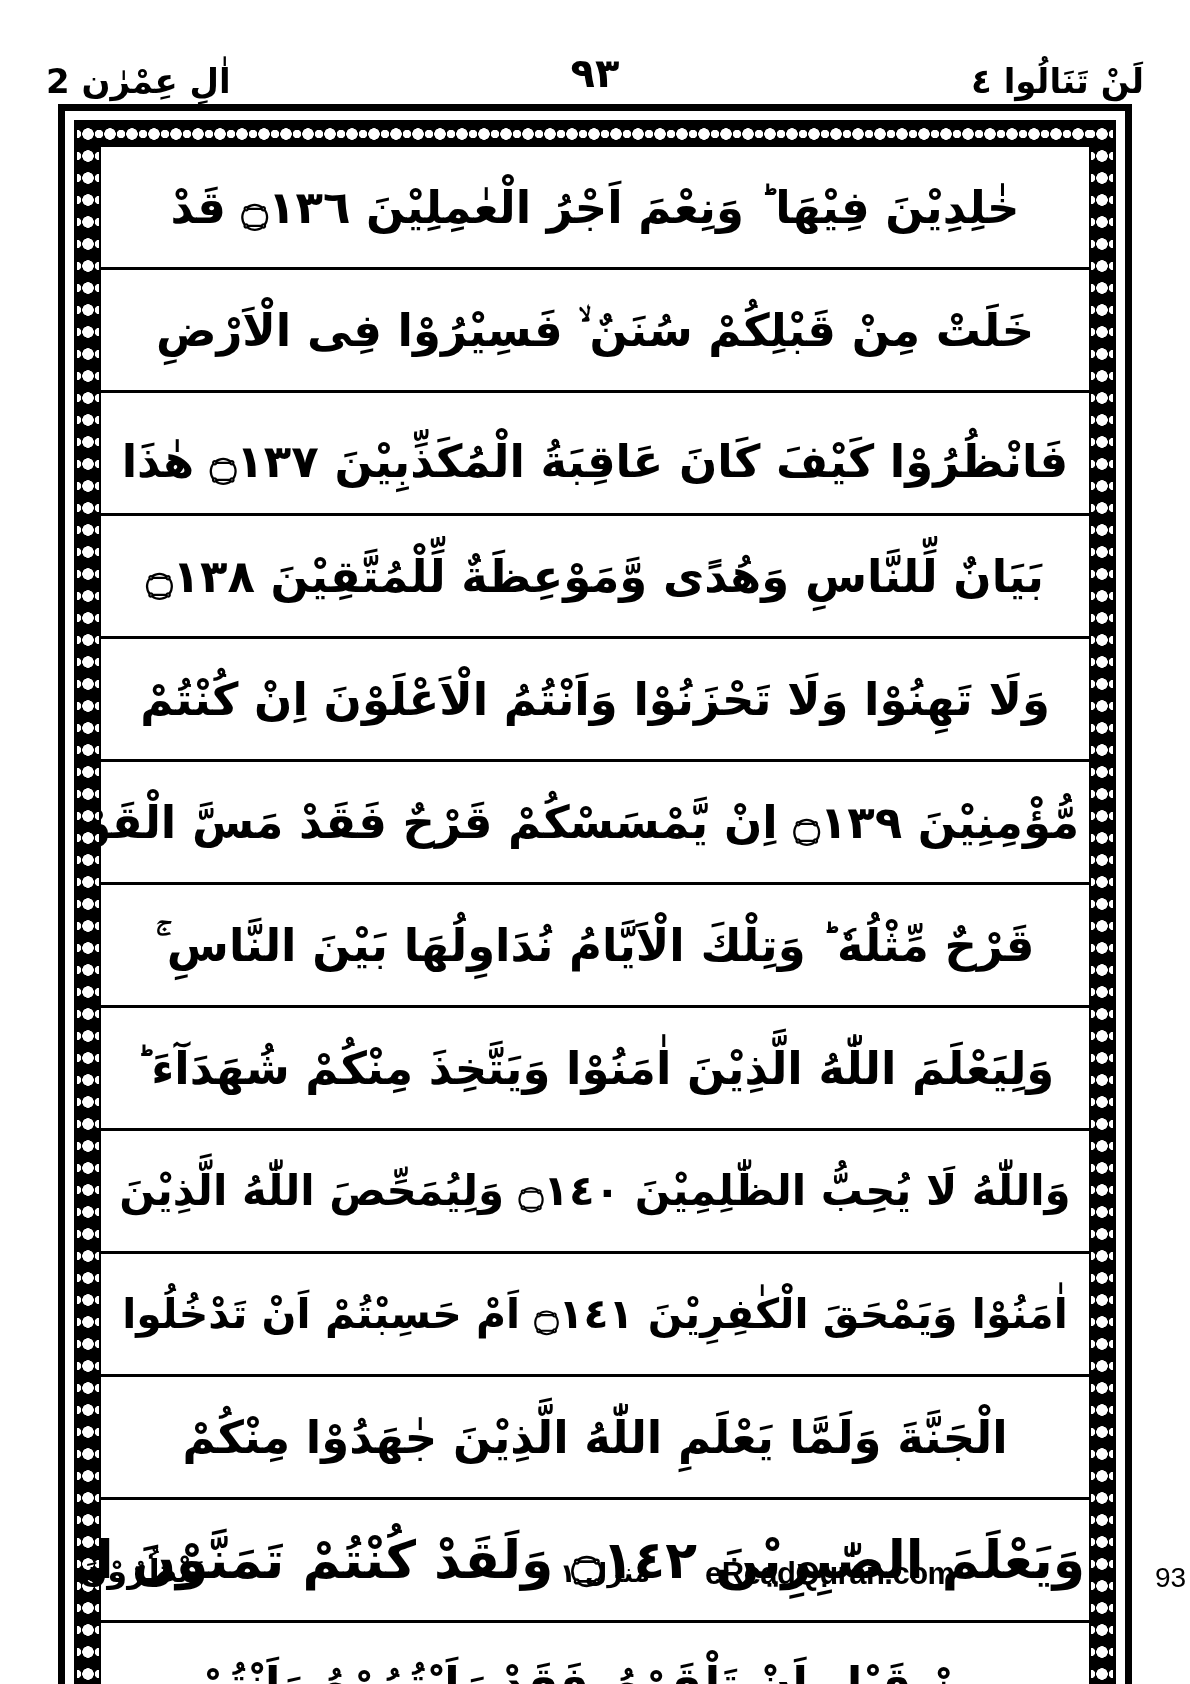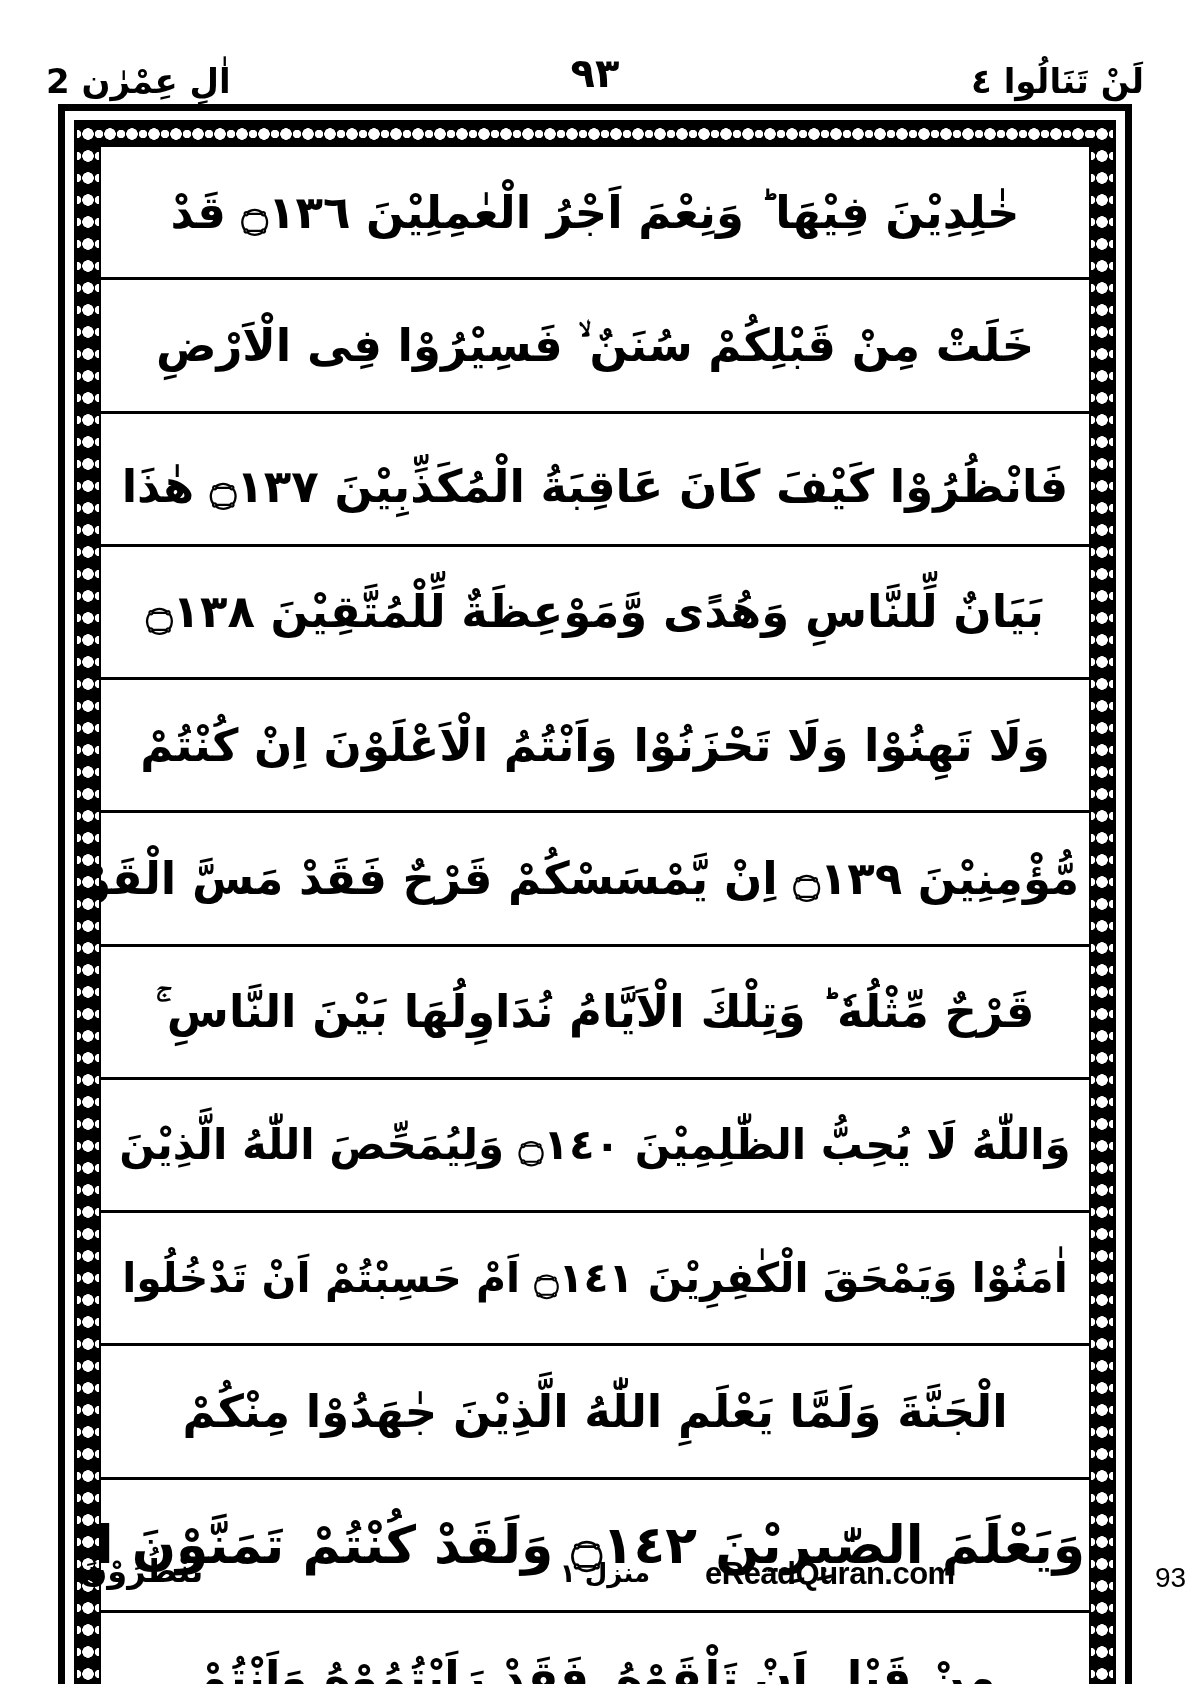--- a/index.html
+++ b/index.html
@@ -221,20 +221,23 @@
         <div class="ayah-line">
           <div class="ayah-text" style="font-size: 45px;">وَلَا تَهِنُوْا وَلَا تَحْزَنُوْا وَاَنْتُمُ الْاَعْلَوْنَ اِنْ كُنْتُمْ</div>
         </div>
         <div class="ayah-line">
           <div class="ayah-text" style="font-size: 45px;">مُّؤْمِنِيْنَ ۝١٣٩ اِنْ يَّمْسَسْكُمْ قَرْحٌ فَقَدْ مَسَّ الْقَوْمَ</div>
         </div>
         <div class="ayah-line">
           <div class="ayah-text" style="font-size: 45px;">قَرْحٌ مِّثْلُهٗ ؕ وَتِلْكَ الْاَيَّامُ نُدَاوِلُهَا بَيْنَ النَّاسِ ۚ</div>
         </div>
         <div class="ayah-line">
+          <div class="ayah-text" style="font-size: 45px;">وَلِيَعْلَمَ اللّٰهُ الَّذِيْنَ اٰمَنُوْا وَيَتَّخِذَ مِنْكُمْ شُهَدَآءَ ؕ</div>
+        </div>
+        <div class="ayah-line">
           <div class="ayah-text" style="font-size: 42px;">وَاللّٰهُ لَا يُحِبُّ الظّٰلِمِيْنَ ۝١٤٠ وَلِيُمَحِّصَ اللّٰهُ الَّذِيْنَ</div>
         </div>
         <div class="ayah-line">
           <div class="ayah-text" style="font-size: 41px;">اٰمَنُوْا وَيَمْحَقَ الْكٰفِرِيْنَ ۝١٤١ اَمْ حَسِبْتُمْ اَنْ تَدْخُلُوا</div>
         </div>
         <div class="ayah-line">
           <div class="ayah-text" style="font-size: 45px;">الْجَنَّةَ وَلَمَّا يَعْلَمِ اللّٰهُ الَّذِيْنَ جٰهَدُوْا مِنْكُمْ</div>
         </div>
         <div class="ayah-line">
           <div class="ayah-text" style="font-size: 52px; margin-left: 12px;">وَيَعْلَمَ الصّٰبِرِيْنَ ۝١٤٢ وَلَقَدْ كُنْتُمْ تَمَنَّوْنَ الْمَوْتَ</div>

